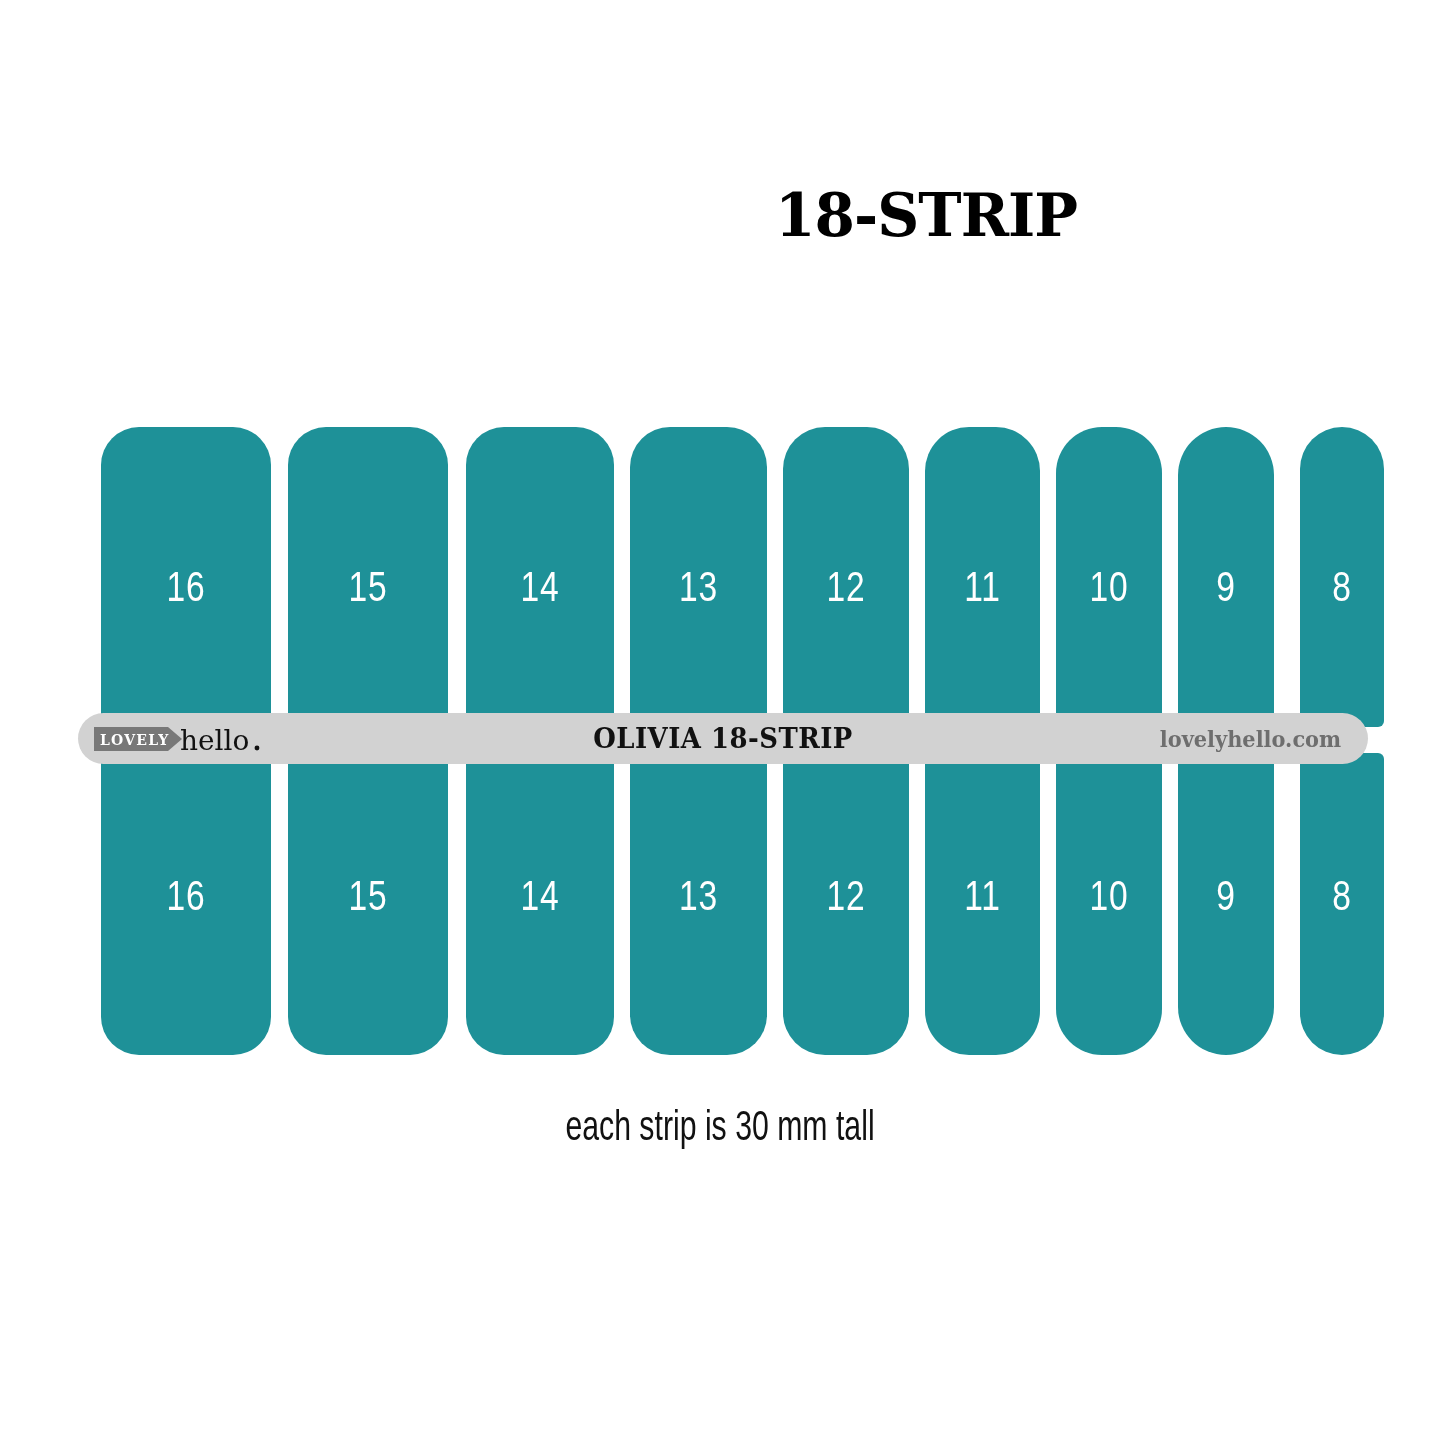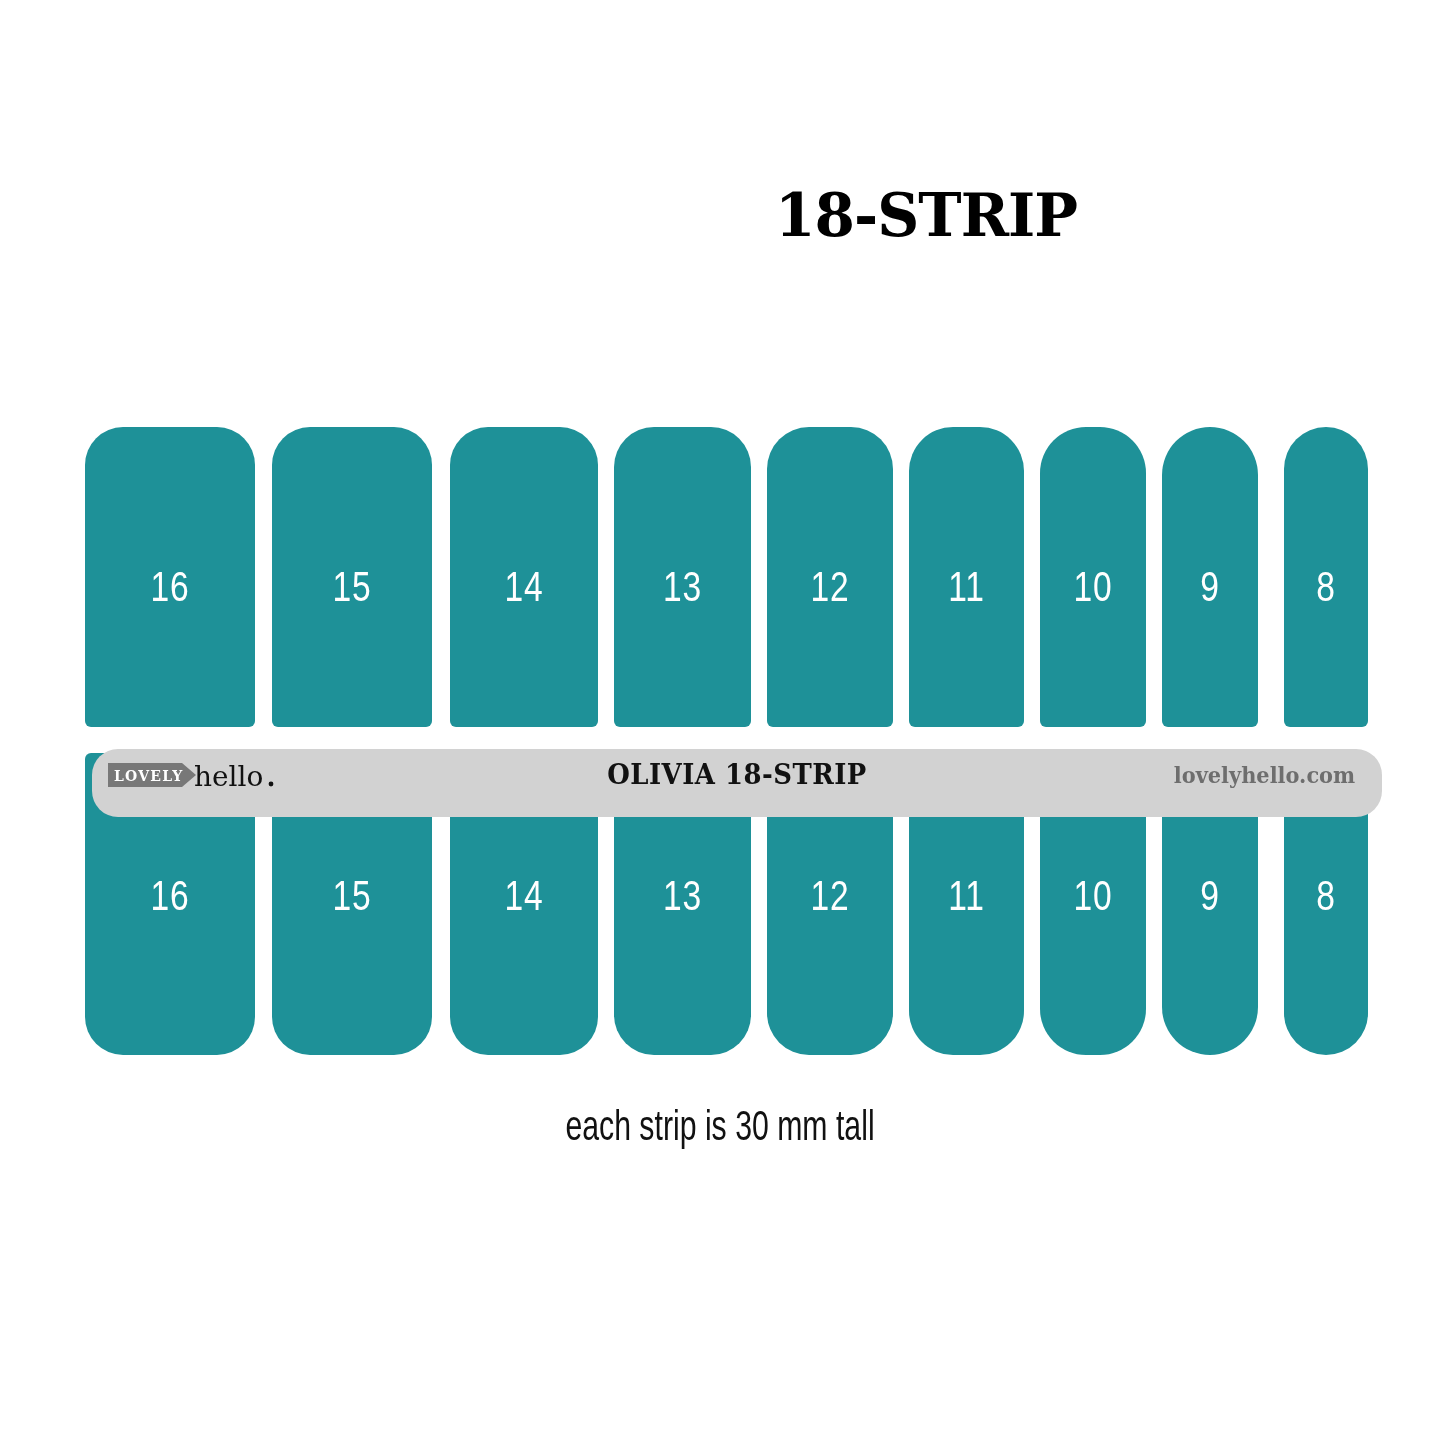--- a/index.html
+++ b/index.html
@@ -43,21 +43,21 @@
     color: #000000;
     line-height: 1;
     white-space: nowrap;
     transform: scaleX(0.97);
     transform-origin: left center;
   }
 
   
   #sheet {
     position: absolute;
-    left: 0;
+    left: 16px;
     top: 0;
     width: 1408px;
     height: 1440px;
   }
 
   .strip {
     position: absolute;
     background: #1E9198;
     box-sizing: border-box;
   }
@@ -73,28 +73,27 @@
     line-height: 1;
     transform: scaleX(0.8);
     letter-spacing: 1px;
   }
   .row-top .strip-num { top: 139px; }
   .row-bottom .strip-num { top: 122px; }
 
   
   #label-bar {
     position: absolute;
-    left: 92px;
+    left: 78px;
     top: 713px;
     width: 1290px;
-    height: 68px;
+    height: 51px;
     background: #d2d2d2;
     border-radius: 26px;
     z-index: 20;
-    margin-top: 36px;
   }
   #lovelyhello-logo {
     position: absolute;
     left: 16px;
     top: 11px;
     height: 29px;
     display: flex;
     align-items: center;
   }
   #lovelyhello-logo svg { display: block; }

